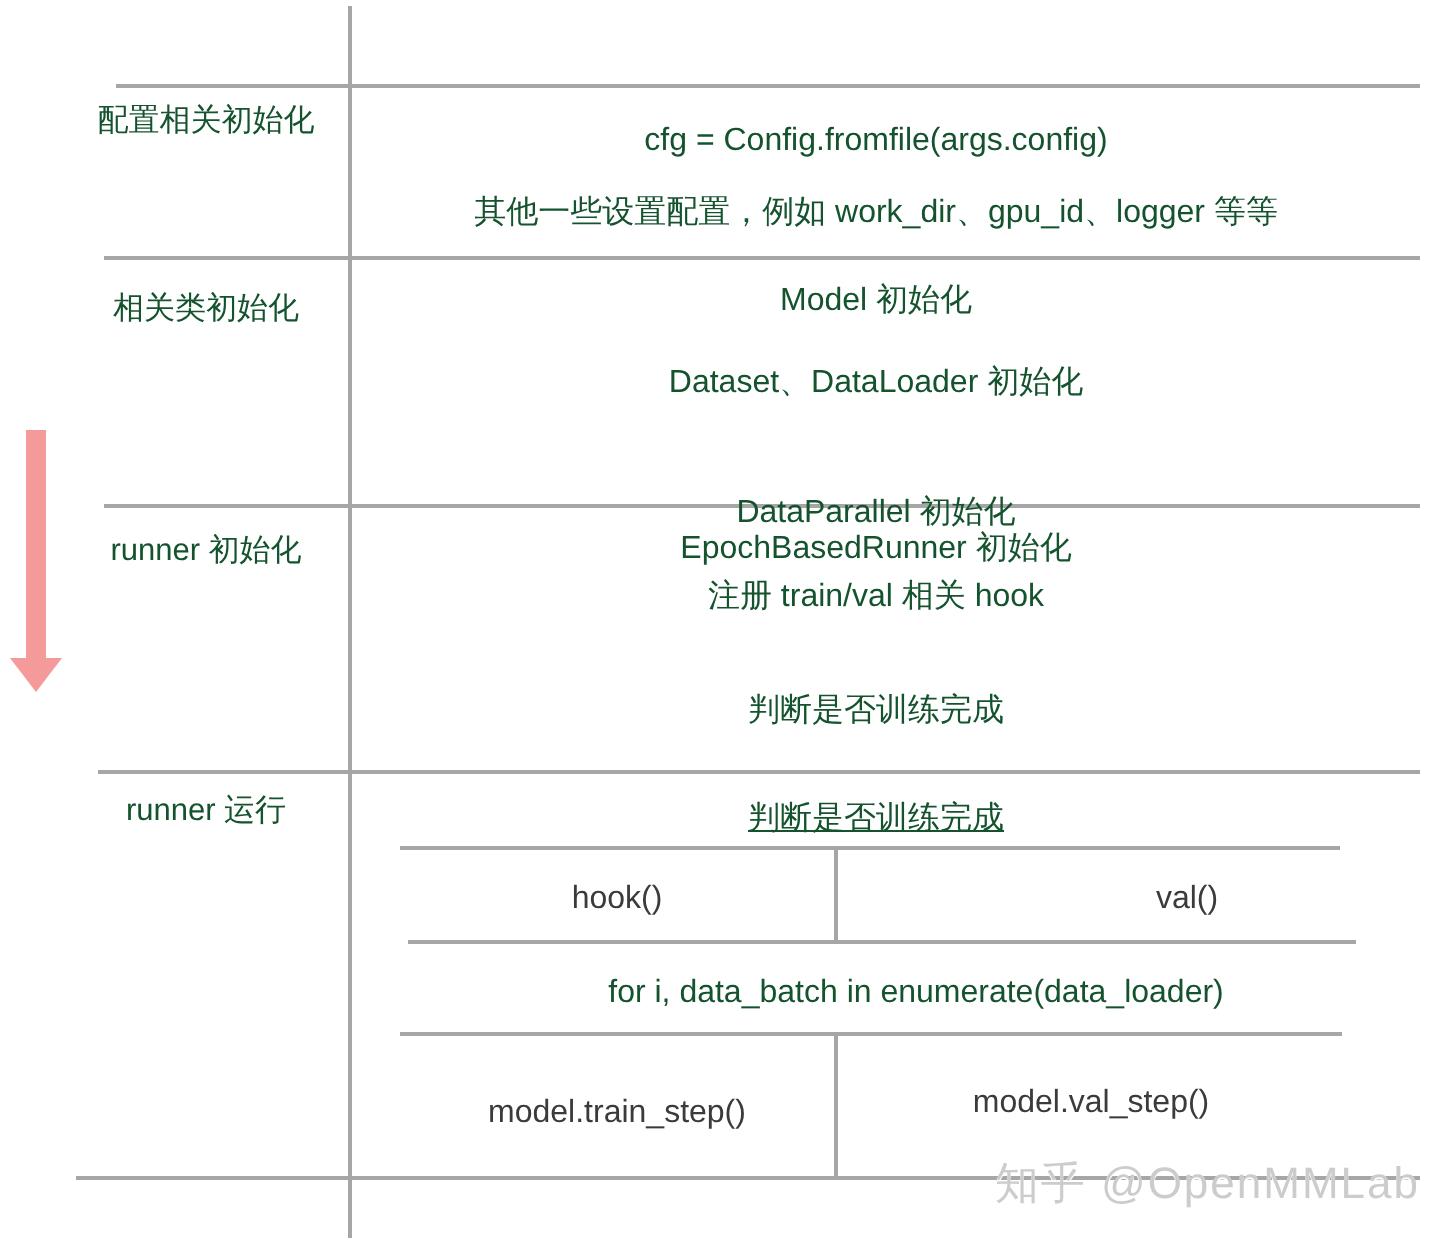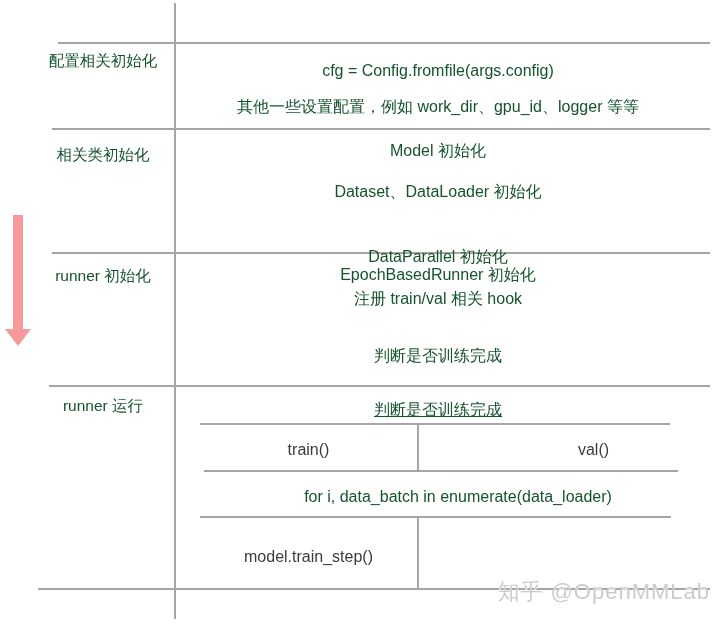--- a/index.html
+++ b/index.html
@@ -64,25 +64,26 @@
   <div class="row-text" style="top:264px;">EpochBasedRunner 初始化</div>
   <div class="row-text" style="top:288px;">注册 train/val 相关 hook</div>
   <div class="row-text" style="top:345px;">判断是否训练完成</div>
 
   <div class="row-text" style="top:399px;text-decoration:underline;">判断是否训练完成</div>
 
   <div class="hline" style="left:200px;top:423px;width:470px;"></div>
   <div class="vline" style="left:417px;top:424px;height:47px;"></div>
   <div class="hline" style="left:204px;top:470px;width:474px;"></div>
 
-  <div class="cell-text" style="left:200px;width:217px;top:439px;">train()</div>
+  <div class="cell-text" style="left:200px;width:217px;top:439px;">hook()</div>
   <div class="cell-text" style="left:419px;width:253px;top:439px;margin-left:48px;">val()</div>
 
   <div class="row-text" style="top:486px;margin-left:20px;">for i, data_batch in enumerate(data_loader)</div>
 
   <div class="hline" style="left:200px;top:516px;width:471px;"></div>
   <div class="vline" style="left:417px;top:517px;height:72px;"></div>
 
   <div class="cell-text" style="left:200px;width:217px;top:546px;">model.train_step()</div>
+  <div class="cell-text" style="left:419px;width:253px;top:541px;">model.val_step()</div>
 
   <div class="watermark">知乎 @OpenMMLab</div>
 
 </div>
 
 </body></html>

